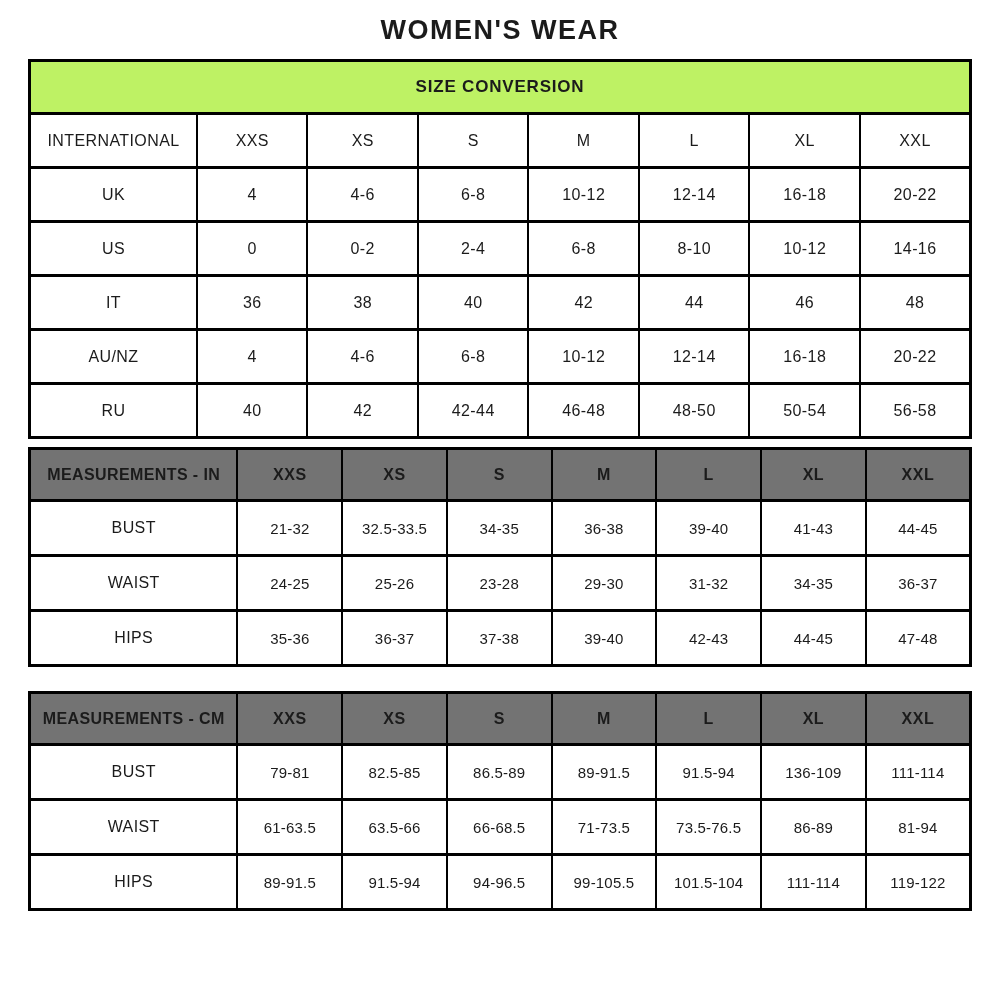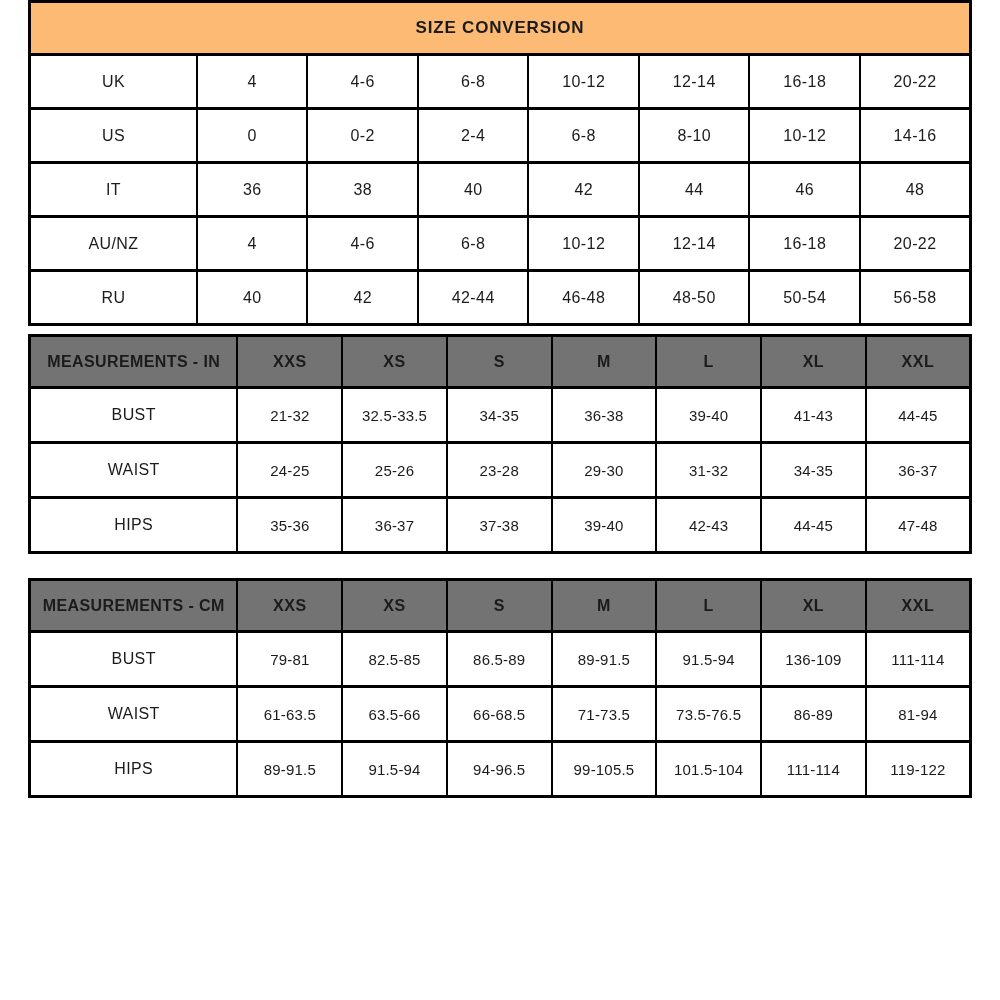--- a/index.html
+++ b/index.html
@@ -35,21 +35,21 @@
     border-top: 3px solid #000000;
     border-bottom: 3px solid #000000;
     text-align: center;
     vertical-align: middle;
     padding: 0 4px;
     overflow: hidden;
     white-space: nowrap;
   }
   
   .t1 td.banner {
-    background: #fdba74;
+    background: #bef264;
     height: 50px;
     font-weight: bold;
     font-size: 17px;
     letter-spacing: 0.8px;
   }
   .t1 td {
     height: 51px;
     font-size: 16px;
     letter-spacing: 0.4px;
   }
@@ -78,35 +78,46 @@
   .t2 td.val, .t3 td.val {
     font-size: 15px;
     letter-spacing: 0.2px;
   }
 </style>
 </head>
 <body>
 
 <div class="page">
 
+  <h1 class="title">WOMEN'S WEAR</h1>
 
   <table class="tbl t1">
     <colgroup>
       <col style="width:17.8%">
       <col style="width:11.743%">
         <col style="width:11.743%">
         <col style="width:11.743%">
       <col style="width:11.743%">
         <col style="width:11.743%">
         <col style="width:11.743%">
         <col style="width:11.743%">
     </colgroup>
     <tbody>
         <tr>
           <td class="banner" colspan="8">SIZE CONVERSION</td>
+        </tr>
+        <tr class="head-row">
+          <td class="label">INTERNATIONAL</td>
+          <td class="size">XXS</td>
+          <td class="size">XS</td>
+          <td class="size">S</td>
+          <td class="size">M</td>
+          <td class="size">L</td>
+          <td class="size">XL</td>
+          <td class="size">XXL</td>
         </tr>
         <tr>
           <td class="label">UK</td>
           <td class="val">4</td>
           <td class="val">4-6</td>
           <td class="val">6-8</td>
           <td class="val">10-12</td>
           <td class="val">12-14</td>
           <td class="val">16-18</td>
           <td class="val">20-22</td>

